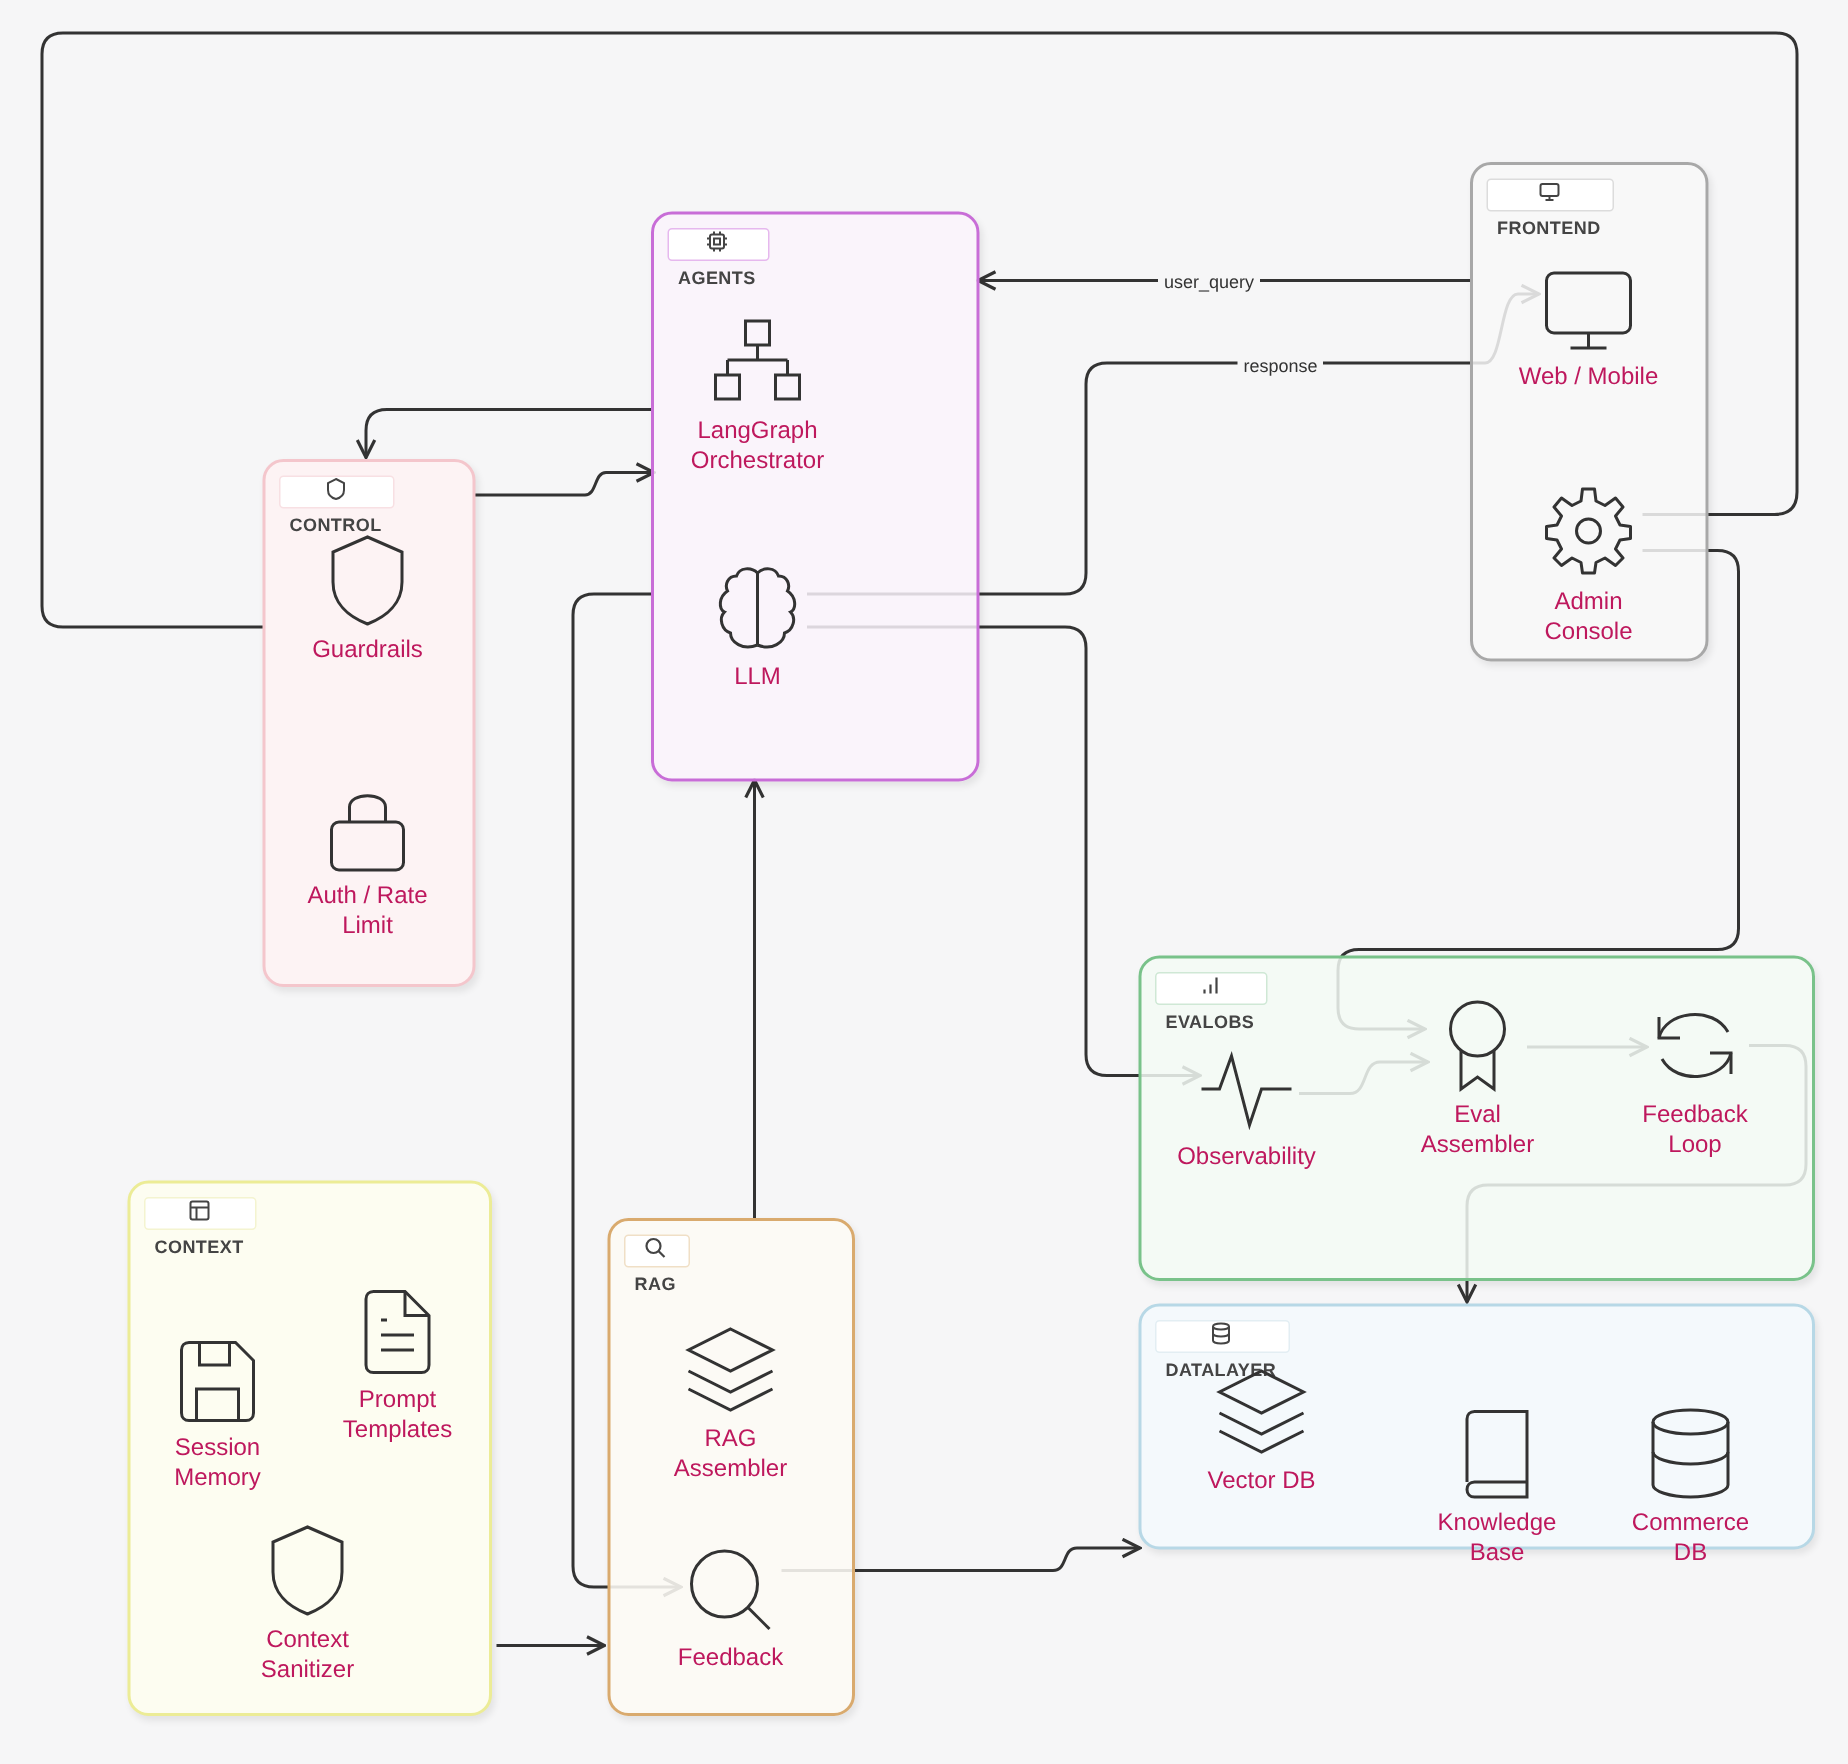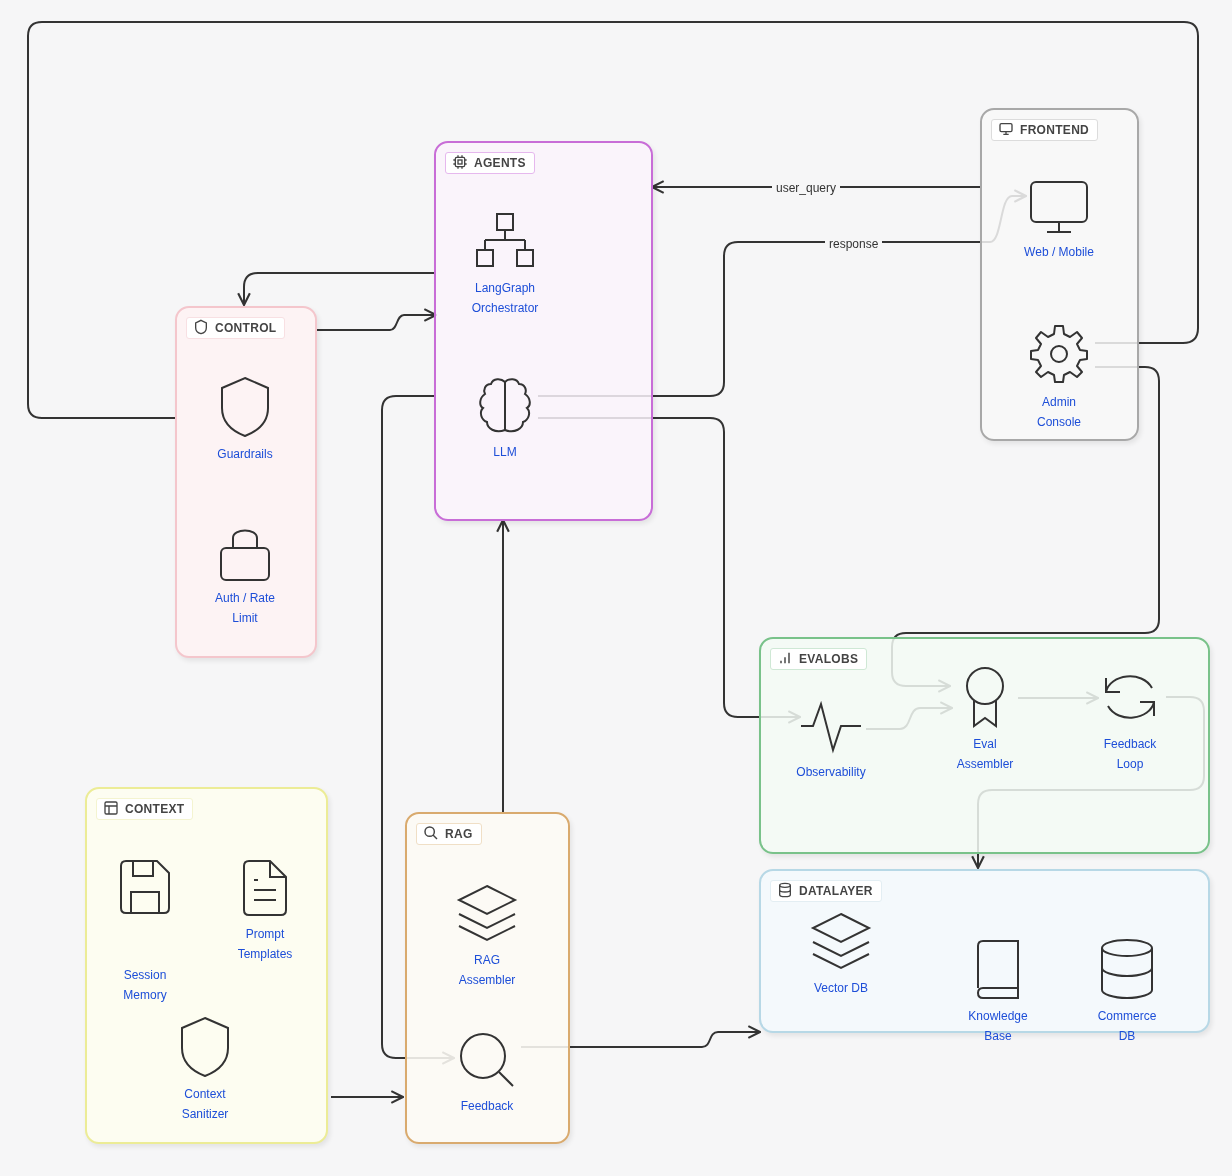--- a/index.html
+++ b/index.html
@@ -1,25 +1,25 @@
 <!DOCTYPE html>
 <html><head>
   <meta charset="utf-8">
   <style>
     html, body { margin: 0; padding: 0; }
     body { width: 1232px; height: 1176px; background: #f6f6f7; position: relative; overflow: hidden;
            font-family: "Liberation Sans", sans-serif; color: #333; }
     .group { position: absolute; border-radius: 14px; border: 2px solid; box-shadow: 2px 3px 5px rgba(0,0,0,0.08); box-sizing: border-box; }
     .group-label { position: absolute; left: 9px; top: 9px; height: 22px; padding: 0 8px 0 6px; display: flex; align-items: center;
                    gap: 6px; background: #fff; border: 1px solid; border-radius: 3px; font-size: 12px; font-weight: bold;
-                   letter-spacing: 0.3px; color: #444; box-sizing: border-box; }
+                   letter-spacing: 0.3px; color: #444; box-sizing: border-box; flex-direction: column; }
     .group-label svg { width: 16px; height: 16px; }
     .node { position: absolute; display: flex; flex-direction: column; align-items: center; text-align: center; }
     .node svg { display: block; }
-    .node-label { font-size: 12px; line-height: 20px; color: #1d4ed8; margin-top: 6px; white-space: pre-line; }
+    .node-label { font-size: 16px; line-height: 20px; color: #be185d; margin-top: 6px; white-space: pre-line; }
     #edges { position: absolute; left: 0; top: 0; }
     .edge-label { position: absolute; background: #f6f6f7; font-size: 12px; color: #333; padding: 0 4px; line-height: 16px; }
   </style>
 </head>
 <body>
 
 <svg id="edges" width="1232" height="1176">
   <defs>
     <marker id="arr" viewBox="0 0 12 12" refX="11" refY="6" markerWidth="14" markerHeight="14" orient="auto" markerUnits="userSpaceOnUse">
       <path d="M1 1 L11 6 L1 11" fill="none" stroke="#333" stroke-width="1.8"></path>
@@ -94,21 +94,21 @@
 </div>
 
 <div class="group" style="left:175px; top:306px; width:142px; height:352px; border-color:#f4c6cc; background:#fdf3f4;text-decoration:underline;">
   <div class="group-label" style="border-color:#f8e0e3;">
     <span><svg viewBox="0 0 24 24" fill="none" stroke="#444" stroke-width="2">
           <path d="M12 2 L20 6 V13 C20 18 16 21 12 22 C8 21 4 18 4 13 V6 Z"></path>
         </svg></span>
     <span>CONTROL</span>
   </div>
 </div>
-<div class="node" style="left:180px; top:376px; width:130px;">
+<div class="node" style="left:180px; top:356px; width:130px;">
   <span>
       <svg width="54" height="62" viewBox="0 0 54 62" fill="none" stroke="#333" stroke-width="2">
         <path d="M27 2 L50 12 V32 C50 46 40 55 27 60 C14 55 4 46 4 32 V12 Z"></path>
       </svg>
     </span>
   <div class="node-label">Guardrails</div>
 </div>
 <div class="node" style="left:180px; top:522px; width:130px;">
   <span>
       <svg width="56" height="60" viewBox="0 0 56 60" fill="none" stroke="#333" stroke-width="2">
@@ -230,21 +230,21 @@
 
 <div class="group" style="left:85px; top:787px; width:243px; height:357px; border-color:#ecec96; background:#fdfdf1;">
   <div class="group-label" style="border-color:#f4f4d0;">
     <span><svg viewBox="0 0 24 24" fill="none" stroke="#444" stroke-width="2">
           <rect x="3" y="3" width="18" height="18" rx="2"></rect>
           <path d="M3 9h18M9 9v12"></path>
         </svg></span>
     <span>CONTEXT</span>
   </div>
 </div>
-<div class="node" style="left:80px; top:858px; width:130px;gap:43px;">
+<div class="node" style="left:80px; top:892px; width:130px;">
   <span>
       <svg width="56" height="58" viewBox="0 0 56 58" fill="none" stroke="#333" stroke-width="2">
         <path d="M4 8 C4 5 6 3 9 3 H40 L52 15 V50 C52 53 50 55 47 55 H9 C6 55 4 53 4 50 Z"></path>
         <path d="M16 3 V18 H36 V3"></path>
         <path d="M14 55 V34 H42 V55"></path>
       </svg>
     </span>
   <div class="node-label">Session
 Memory</div>
 </div>

